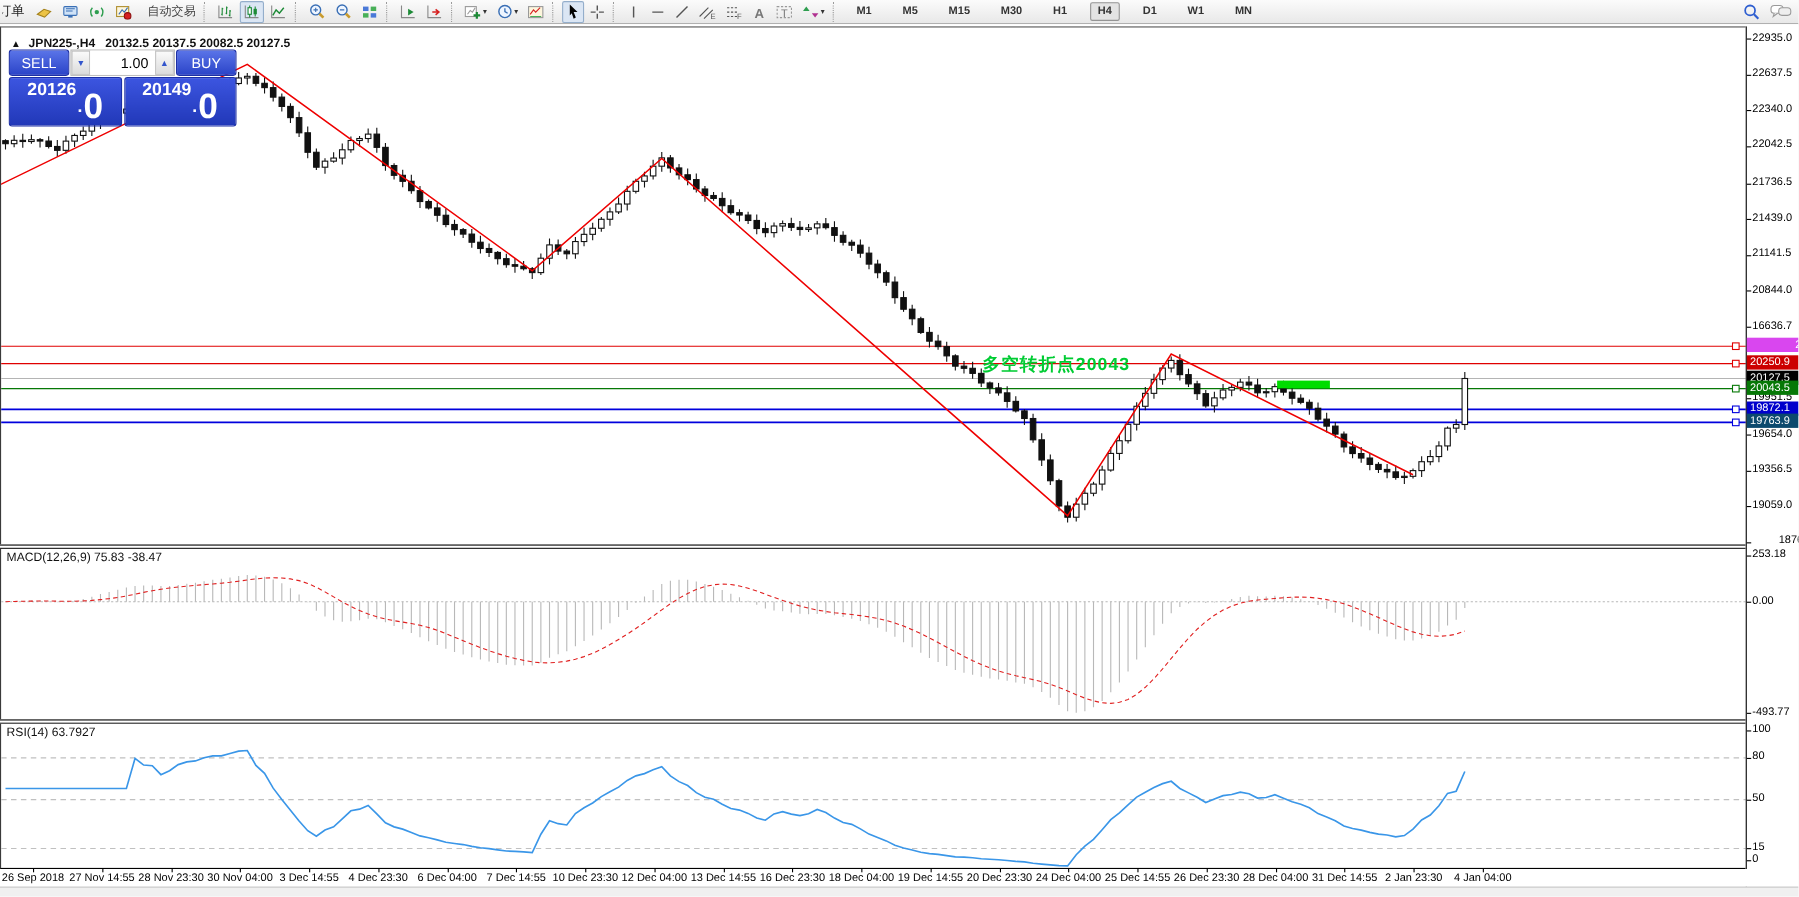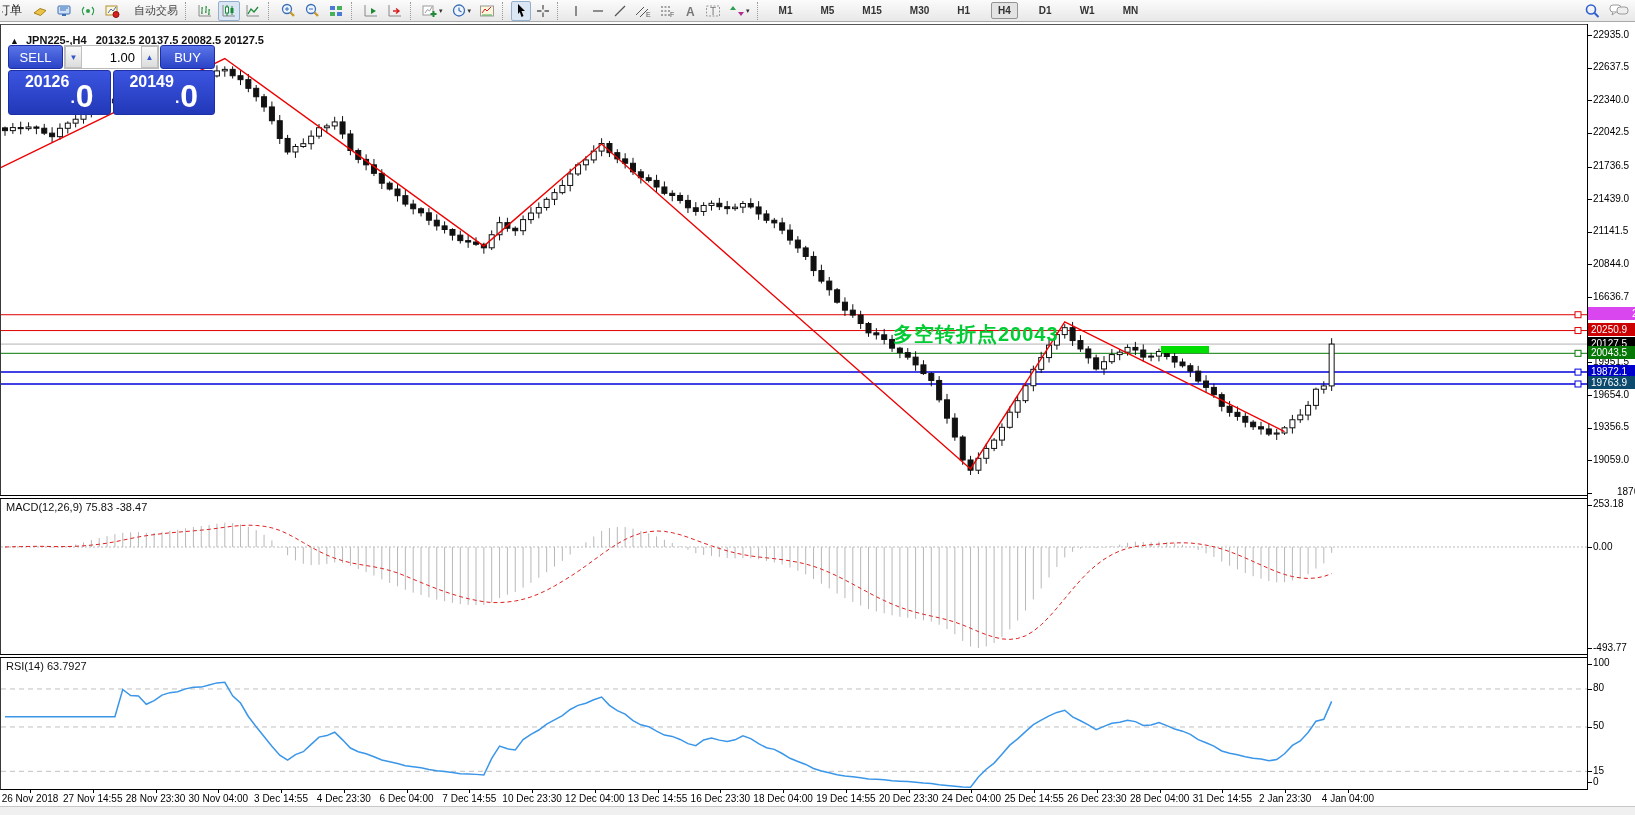--- a/index.html
+++ b/index.html
@@ -61,21 +61,21 @@
     color:#3355cc; font-size:8px; display:flex; align-items:center; justify-content:center; }
   .tp-spin input { flex:1; border:none; outline:none; text-align:right; font-size:13px; padding-right:6px; width:50px;
     font-family:"Liberation Sans",sans-serif; }
   .tp-row2 { display:flex; height:45px; margin-top:1px; gap:2px; }
   .tp-price { flex:1; background:linear-gradient(#3c55e0,#2138b8); border:1px solid #1c2fa6; border-radius:3px;
     color:#fff; display:flex; align-items:flex-end; justify-content:center; padding-bottom:3px; }
   .px-small { font-size:16px; font-weight:bold; margin-bottom:20px; }
   .px-dot   { font-size:16px; font-weight:bold; margin:0 1px 4px 1px; }
   .px-big   { font-size:32px; font-weight:bold; line-height:0.9; }
 
-  .annot { position:absolute; top:299px; left:893px; font-size:20px; font-weight:bold; color:#00cc33;
+  .annot { position:absolute; top:299px; left:893px; font-size:16px; font-weight:bold; color:#00cc33;
     letter-spacing:1px; white-space:nowrap; }
 </style>
 </head>
 <body>
 
 <div class="app">
   <div class="toolbar" id="toolbar">
       <div class="tlabel clip">订单</div>
       <div class="tbtn">
         <svg width="16" height="14">
@@ -889,21 +889,21 @@
         <div class="axis-lbl" style="top: 751.5px;">0</div>
         <div class="chip" style="top: 283.223px; background: #d946ef; padding-left: 44px;">20395.1</div>
         <div class="chip" style="top: 299.047px; background: rgb(204, 0, 0);">20250.9</div>
         <div class="chip" style="top: 312.589px; background: rgb(0, 0, 0);">20127.5</div>
         <div class="chip" style="top: 321.807px; background: rgb(6, 120, 6);">20043.5</div>
         <div class="chip" style="top: 340.616px; background: rgb(0, 0, 204);">19872.1</div>
         <div class="chip" style="top: 352.489px; background: #0c4a6e;">19763.9</div>
       </div>
     <div class="time-axis" id="timeAxis">
         <div class="time-tick" style="left: 30px;"></div>
-        <div class="time-lbl" style="left: 30px;">26 Nov 2018</div>
+        <div class="time-lbl" style="left: 30px;">26 Sep 2018</div>
         <div class="time-tick" style="left: 92.76px;"></div>
         <div class="time-lbl" style="left: 92.76px;">27 Nov 14:55</div>
         <div class="time-tick" style="left: 155.52px;"></div>
         <div class="time-lbl" style="left: 155.52px;">28 Nov 23:30</div>
         <div class="time-tick" style="left: 218.28px;"></div>
         <div class="time-lbl" style="left: 218.28px;">30 Nov 04:00</div>
         <div class="time-tick" style="left: 281.04px;"></div>
         <div class="time-lbl" style="left: 281.04px;">3 Dec 14:55</div>
         <div class="time-tick" style="left: 343.8px;"></div>
         <div class="time-lbl" style="left: 343.8px;">4 Dec 23:30</div>

